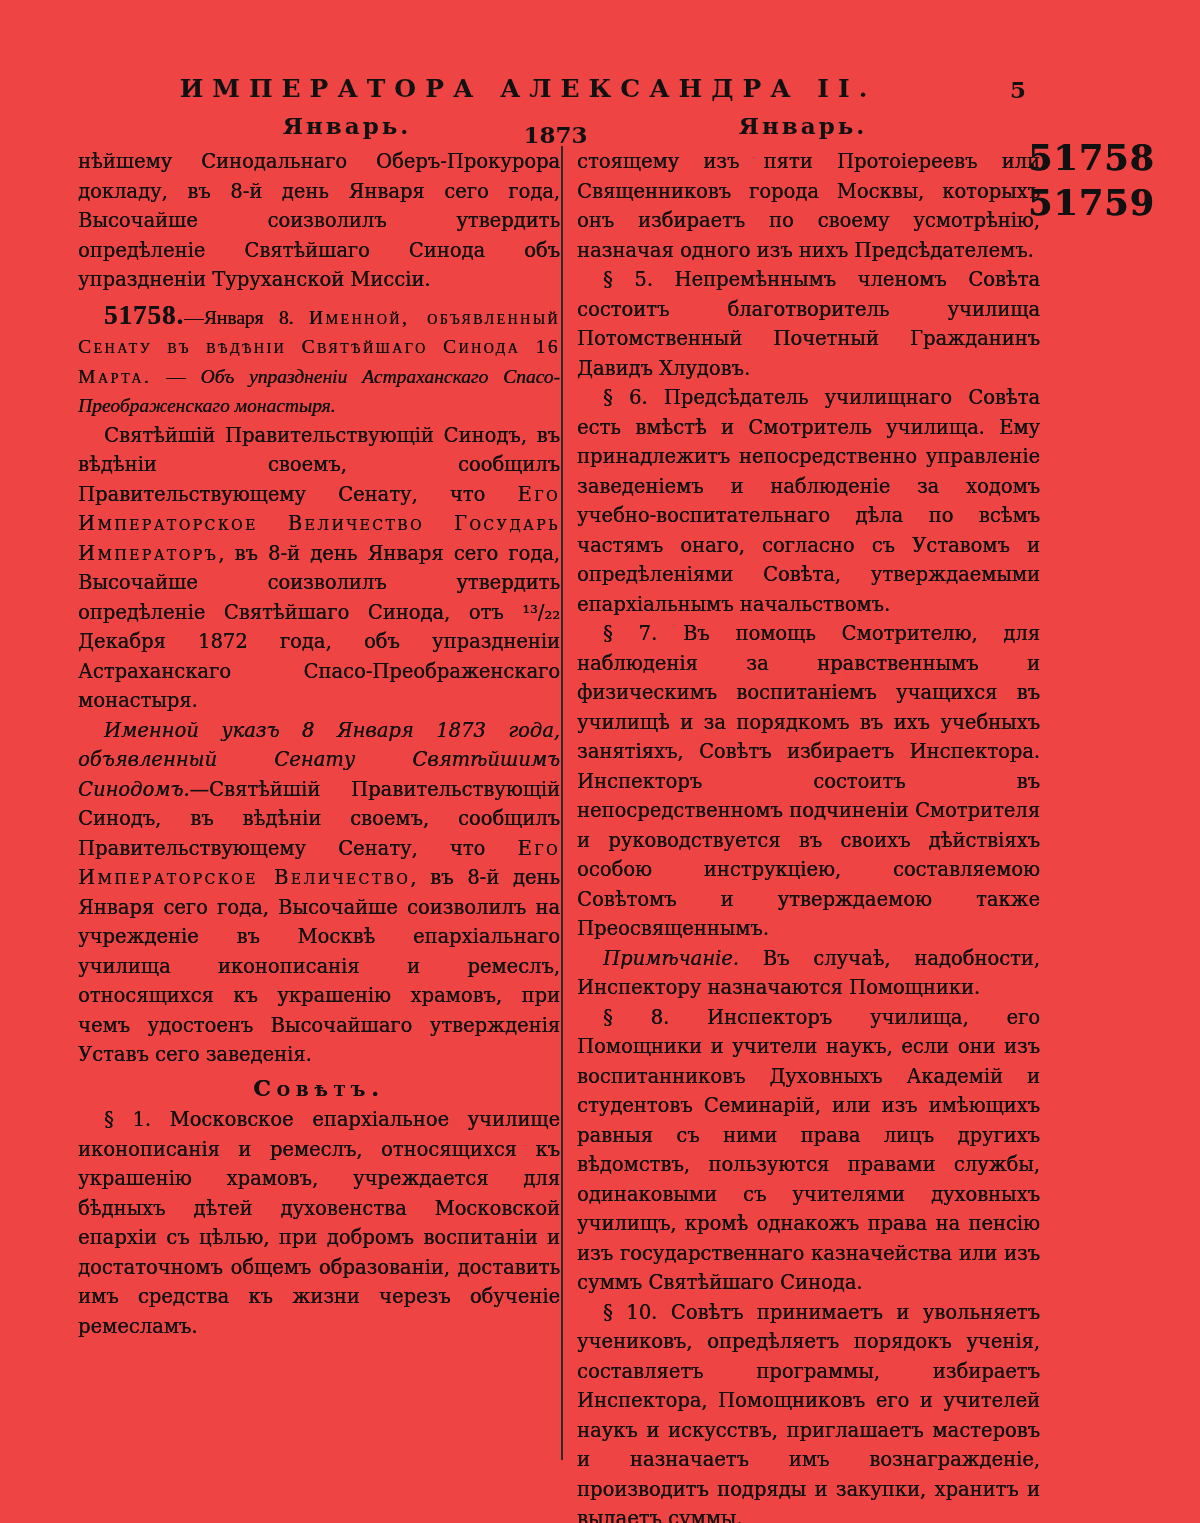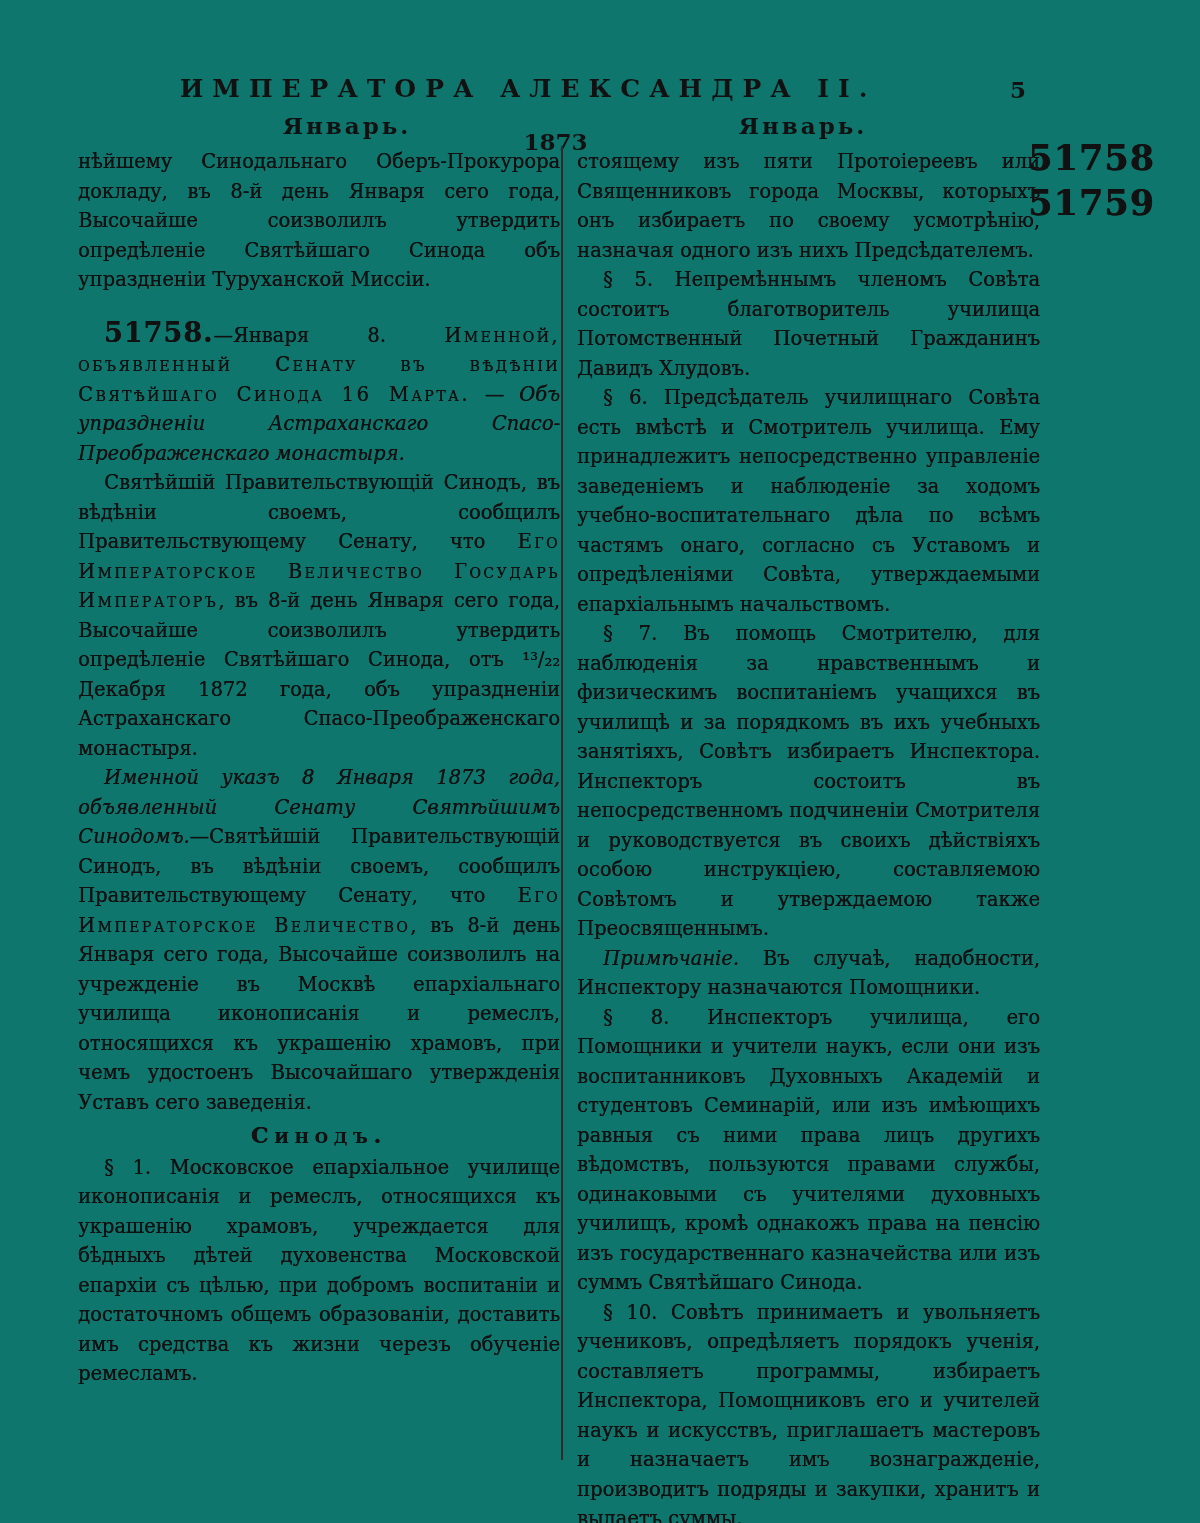--- a/index.html
+++ b/index.html
@@ -28,41 +28,41 @@
     text-align:center; font-size:23px; font-weight:bold;
   }
   .month-label{
     position:absolute; top:112px;
     font-weight:bold;
     font-size:23px; letter-spacing:3px; text-align:center;
   }
   .month-left{ left:252px; width:190px; }
   .month-right{ left:703px; width:200px; }
   .year-label{
-    position:absolute; left:503px; top:128px; width:105px;
+    position:absolute; left:503px; top:121px; width:105px;
     text-align:center; font-size:23px; font-weight:bold;
   }
   
   .column-divider{
     position:absolute; left:561px; top:146px;
     width:2px; height:1314px;
     background:#2b2b2b;
   }
   .text-column{
     position:absolute; top:147px;
     font-size:19.5px; line-height:29.5px;
     text-align:justify;
     text-shadow:0.3px 0 0 currentColor;
   }
   .col-left{ left:78px;  width:482px; }
   .col-right{ left:577px; width:463px; }
 
   .text-column p{ margin:0; text-indent:26px; }
   .text-column p.cont{ text-indent:0; }
-  .text-column p.entry{ margin-top:24px; }
+  .text-column p.entry{ margin-top:7px;font-family:Liberation Serif, serif; }
   .text-column p.heading{
     text-align:center; text-indent:0; margin-top:4px; margin-bottom:2px;
     font-weight:bold; font-variant-caps:small-caps;
     letter-spacing:6px; font-size:22px;
   }
   .seg-number{
     font-weight:bold; font-size:27px; letter-spacing:1px;
     line-height:1;
   }
   .seg-spaced{
@@ -77,37 +77,37 @@
     font-size:35px; font-weight:bold; line-height:1;
     letter-spacing:1px;
     text-shadow:0.6px 0 0 currentColor;
   }
   .margin-number.first{ top:140px;text-align:right; }
   .margin-number.second{ top:185px; }
 </style>
 </head>
 <body>
 
-<div id="page" style="background: #0f766e; color: rgb(17, 17, 17);">
+<div id="page" style="background: #ef4444; color: rgb(17, 17, 17);">
 
   <div class="running-title">ИМПЕРАТОРА АЛЕКСАНДРА II.</div>
   <div class="page-number">5</div>
 
   <div class="month-label month-left">Январь.</div>
   <div class="year-label">1873</div>
   <div class="month-label month-right">Январь.</div>
 
   <div class="column-divider"></div>
 
   <div class="text-column col-left">
       <p class="cont"><span class="seg-plain">нѣйшему Синодальнаго Оберъ-Прокурора докладу, въ 8-й день Января сего года, Высочайше соизволилъ утвердить опредѣленіе Святѣйшаго Синода объ упраздненіи Туруханской Миссіи.</span></p>
       <p class="entry"><span class="seg-number">51758.</span><span class="seg-plain">—Января 8. </span><span class="seg-spaced">Именной, объявленный Сенату въ вѣдѣніи Святѣйшаго Синода 16 Марта.</span><span class="seg-plain"> — </span><span class="seg-italic">Объ упраздненіи Астраханскаго Спасо-Преображенскаго монастыря.</span></p>
       <p class="para"><span class="seg-plain">Святѣйшій Правительствующій Синодъ, въ вѣдѣніи своемъ, сообщилъ Правительствующему Сенату, что </span><span class="seg-spaced">Его Императорское Величество Государь Императоръ</span><span class="seg-plain">, въ 8-й день Января сего года, Высочайше соизволилъ утвердить опредѣленіе Святѣйшаго Синода, отъ ¹³/₂₂ Декабря 1872 года, объ упраздненіи Астраханскаго Спасо-Преображенскаго монастыря.</span></p>
       <p class="para"><span class="seg-italic">Именной указъ 8 Января 1873 года, объявленный Сенату Святѣйшимъ Синодомъ.</span><span class="seg-plain">—Святѣйшій Правительствующій Синодъ, въ вѣдѣніи своемъ, сообщилъ Правительствующему Сенату, что </span><span class="seg-spaced">Его Императорское Величество</span><span class="seg-plain">, въ 8-й день Января сего года, Высочайше соизволилъ на учрежденіе въ Москвѣ епархіальнаго училища иконописанія и ремеслъ, относящихся къ украшенію храмовъ, при чемъ удостоенъ Высочайшаго утвержденія Уставъ сего заведенія.</span></p>
-      <p class="heading"><span class="seg-plain">Синодъ.</span></p>
+      <p class="heading"><span class="seg-plain">Совѣтъ.</span></p>
       <p class="para"><span class="seg-plain">§ 1. Московское епархіальное училище иконописанія и ремеслъ, относящихся къ украшенію храмовъ, учреждается для бѣдныхъ дѣтей духовенства Московской епархіи съ цѣлью, при добромъ воспитаніи и достаточномъ общемъ образованіи, доставить имъ средства къ жизни черезъ обученіе ремесламъ.</span></p>
     </div>
   <div class="text-column col-right">
       <p class="cont"><span class="seg-plain">стоящему изъ пяти Протоіереевъ или Священниковъ города Москвы, которыхъ онъ избираетъ по своему усмотрѣнію, назначая одного изъ нихъ Предсѣдателемъ.</span></p>
       <p class="para"><span class="seg-plain">§ 5. Непремѣннымъ членомъ Совѣта состоитъ благотворитель училища Потомственный Почетный Гражданинъ Давидъ Хлудовъ.</span></p>
       <p class="para"><span class="seg-plain">§ 6. Предсѣдатель училищнаго Совѣта есть вмѣстѣ и Смотритель училища. Ему принадлежитъ непосредственно управленіе заведеніемъ и наблюденіе за ходомъ учебно-воспитательнаго дѣла по всѣмъ частямъ онаго, согласно съ Уставомъ и опредѣленіями Совѣта, утверждаемыми епархіальнымъ начальствомъ.</span></p>
       <p class="para"><span class="seg-plain">§ 7. Въ помощь Смотрителю, для наблюденія за нравственнымъ и физическимъ воспитаніемъ учащихся въ училищѣ и за порядкомъ въ ихъ учебныхъ занятіяхъ, Совѣтъ избираетъ Инспектора. Инспекторъ состоитъ въ непосредственномъ подчиненіи Смотрителя и руководствуется въ своихъ дѣйствіяхъ особою инструкціею, составляемою Совѣтомъ и утверждаемою также Преосвященнымъ.</span></p>
       <p class="para"><span class="seg-italic">Примѣчаніе.</span><span class="seg-plain"> Въ случаѣ, надобности, Инспектору назначаются Помощники.</span></p>
       <p class="para"><span class="seg-plain">§ 8. Инспекторъ училища, его Помощники и учители наукъ, если они изъ воспитанниковъ Духовныхъ Академій и студентовъ Семинарій, или изъ имѣющихъ равныя съ ними права лицъ другихъ вѣдомствъ, пользуются правами службы, одинаковыми съ учителями духовныхъ училищъ, кромѣ однакожъ права на пенсію изъ государственнаго казначейства или изъ суммъ Святѣйшаго Синода.</span></p>
       <p class="para"><span class="seg-plain">§ 10. Совѣтъ принимаетъ и увольняетъ учениковъ, опредѣляетъ порядокъ ученія, составляетъ программы, избираетъ Инспектора, Помощниковъ его и учителей наукъ и искусствъ, приглашаетъ мастеровъ и назначаетъ имъ вознагражденіе, производитъ подряды и закупки, хранитъ и выдаетъ суммы.</span></p>

